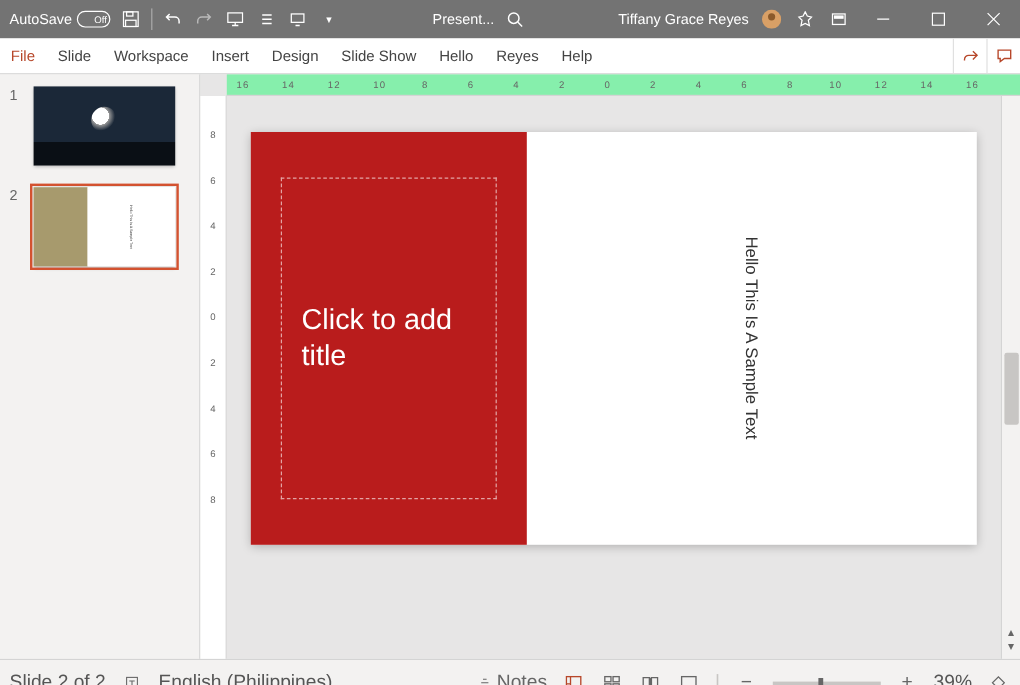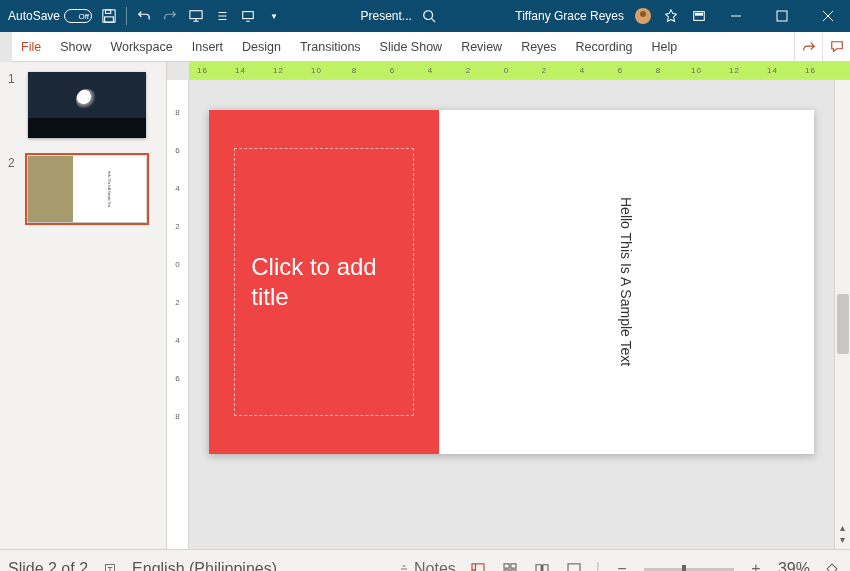--- a/index.html
+++ b/index.html
@@ -1,30 +1,30 @@
 <!DOCTYPE html>
 <html><head>
 <meta charset="utf-8">
 <style>
 * { margin: 0; padding: 0; box-sizing: border-box; font-family: "Segoe UI", Arial, sans-serif; }
 body { width: 850px; height: 571px; background: #e7e6e6; overflow: hidden; }
 
 
-.titlebar { height: 32px; background: #0c4a6e; display: flex; align-items: center; color: #fff; font-size: 12px; }
+.titlebar { height: 32px; background: #737373; display: flex; align-items: center; color: #fff; font-size: 12px; }
 .titlebar .left { display: flex; align-items: center; gap: 8px; padding-left: 8px; }
 .autosave { display: flex; align-items: center; gap: 4px; }
 .toggle { width: 28px; height: 14px; border: 1px solid #fff; border-radius: 8px; display: inline-flex; align-items: center; justify-content: flex-end; padding: 0 2px; font-size: 8px; }
 .tb-icon { width: 18px; height: 18px; display: inline-flex; align-items: center; justify-content: center; cursor: pointer; }
 .tb-sep { width: 1px; height: 18px; background: rgba(255,255,255,.4); }
 .titlebar .center { flex: 1; display: flex; align-items: center; justify-content: center; gap: 8px; }
 .titlebar .right { display: flex; align-items: center; gap: 10px; padding-right: 4px; justify-content: flex-end; }
 .win-btn { width: 36px; height: 32px; display: inline-flex; align-items: center; justify-content: center; cursor: pointer; }
 
 
-.ribbon { height: 30px; background: #fff; border-bottom: 1px solid #d4d4d4; display: flex; align-items: stretch; font-size: 12.5px; color: #444; margin-left: 12px; }
+.ribbon { height: 30px; background: #fff; border-bottom: 1px solid #d4d4d4; display: flex; align-items: stretch; font-size: 12.5px; color: #444; }
 .ribbon .tab { padding: 0 9px; display: flex; align-items: center; cursor: pointer; border-right: 1px solid transparent; }
 .ribbon .tab.file { color: #b7472a; font-weight: 400; }
 .ribbon .spacer { flex: 1; }
 .ribbon .ricon { width: 28px; display: flex; align-items: center; justify-content: center; border-left: 1px solid #e0e0e0; color: #b7472a; cursor: pointer; }
 
 
 .main { display: flex; height: 487px; }
 .thumbs { width: 170px; background: #f3f2f1; border-right: 1px solid #d4d4d4; padding: 10px 8px; }
 .thumb-row { display: flex; gap: 8px; margin-bottom: 18px; }
 .thumb-num { width: 12px; font-size: 12px; color: #666; }
@@ -32,28 +32,28 @@
 .thumb.selected { outline: 2px solid #d35230; outline-offset: 1px; }
 .thumb1 { background: linear-gradient(#1b2838 70%, #0a0f15 70%); display:flex; align-items:center; justify-content:center; }
 .thumb1-moon { width: 22px; height: 22px; background: radial-gradient(circle at 35% 35%, #fff 35%, #999 36%, #1b2838 60%); border-radius: 50%; transform: translateY(-5px); }
 .thumb2 { display: flex; }
 .thumb2-left { width: 38%; background: #a79a6d; }
 .thumb2-right { flex: 1; background: #fff; display:flex; align-items:center; justify-content:center; }
 .thumb2-text { font-size: 3px; color:#333; writing-mode: vertical-rl; text-orientation: mixed; }
 
 
 .editor { flex: 1; display: flex; flex-direction: column; background: #e7e6e6; position: relative; }
-.ruler-h { height: 18px; background: #bef264; border-bottom: 1px solid #d4d4d4; margin-left: 22px; font-size: 8px; color: #666; display:flex; align-items:center; overflow:hidden; white-space:nowrap; letter-spacing: 1px; padding-left:4px; }
+.ruler-h { height: 18px; background: #86efac; border-bottom: 1px solid #d4d4d4; margin-left: 22px; font-size: 8px; color: #666; display:flex; align-items:center; overflow:hidden; white-space:nowrap; letter-spacing: 1px; padding-left:4px; }
 .ruler-h span { display:inline-block; width: 19px; text-align:center; }
 .editor-row { flex: 1; display: flex; }
 .ruler-v { width: 22px; background: #fff; border-right: 1px solid #d4d4d4; font-size: 8px; color: #666; display:flex; flex-direction:column; align-items:center; overflow:hidden; padding-top:4px; }
 .ruler-v span { height: 19px; display:flex; align-items:center; }
 .canvas-wrap { flex: 1; overflow: auto; position: relative; padding: 30px 20px; }
 .slide { width: 605px; height: 344px; background: #fff; box-shadow: 0 2px 8px rgba(0,0,0,.25); display: flex; margin: 0 auto; }
-.slide-left { width: 38%; background: #ef4444; display:flex; align-items:center; justify-content:center; }
+.slide-left { width: 38%; background: #b91c1c; display:flex; align-items:center; justify-content:center; }
 .title-ph { width: 78%; height: 78%; border: 1px dashed rgba(255,255,255,.6); display:flex; align-items:center; padding: 16px; }
 .title-ph-text { color: #fff; font-size: 24px; font-weight: 300; line-height: 1.25; }
 .slide-right { flex: 1; display:flex; align-items:center; justify-content:center; }
 .sample-text { writing-mode: vertical-rl; text-orientation: mixed; font-size: 14px; color: #333; }
 
 
 .vscroll { width: 16px; background: #f3f2f1; border-left: 1px solid #d4d4d4; position: relative; }
 .vscroll .thumb-bar { position:absolute; left:2px; top: 214px; width:12px; height: 60px; background:#c8c6c4; border-radius:2px; }
 .nav-arrows { position:absolute; bottom:0; left:0; right:0; display:flex; flex-direction:column; align-items:center; gap:2px; padding:4px 0; }
 .nav-arrows div { font-size:10px; color:#666; cursor:pointer; line-height:1; }
@@ -158,29 +158,27 @@
     <span class="win-btn">
         <svg width="12" height="12" viewBox="0 0 12 12" stroke="#fff" stroke-width="1">
           <path d="M1 1l10 10M11 1L1 11"></path>
         </svg>
       </span>
   </div>
 </div>
 
 <div class="ribbon">
   <div class="tab file">File</div>
-  <div class="tab">Show</div>
+  <div class="tab">Slide</div>
   <div class="tab">Workspace</div>
   <div class="tab">Insert</div>
   <div class="tab">Design</div>
-  <div class="tab">Transitions</div>
   <div class="tab">Slide Show</div>
-  <div class="tab">Review</div>
+  <div class="tab">Hello</div>
   <div class="tab">Reyes</div>
-  <div class="tab">Recording</div>
   <div class="tab">Help</div>
   <div class="spacer"></div>
   <div class="ricon">
       <svg width="14" height="14" viewBox="0 0 16 16" stroke="currentColor" fill="none" stroke-width="1.3">
         <path d="M10 3l4 4-4 4M14 7H6a4 4 0 00-4 4v1"></path>
       </svg>
     </div>
   <div class="ricon">
       <svg width="14" height="14" viewBox="0 0 16 16" stroke="currentColor" fill="none" stroke-width="1.3">
         <path d="M2 2h12v8H8l-4 3v-3H2z"></path>

